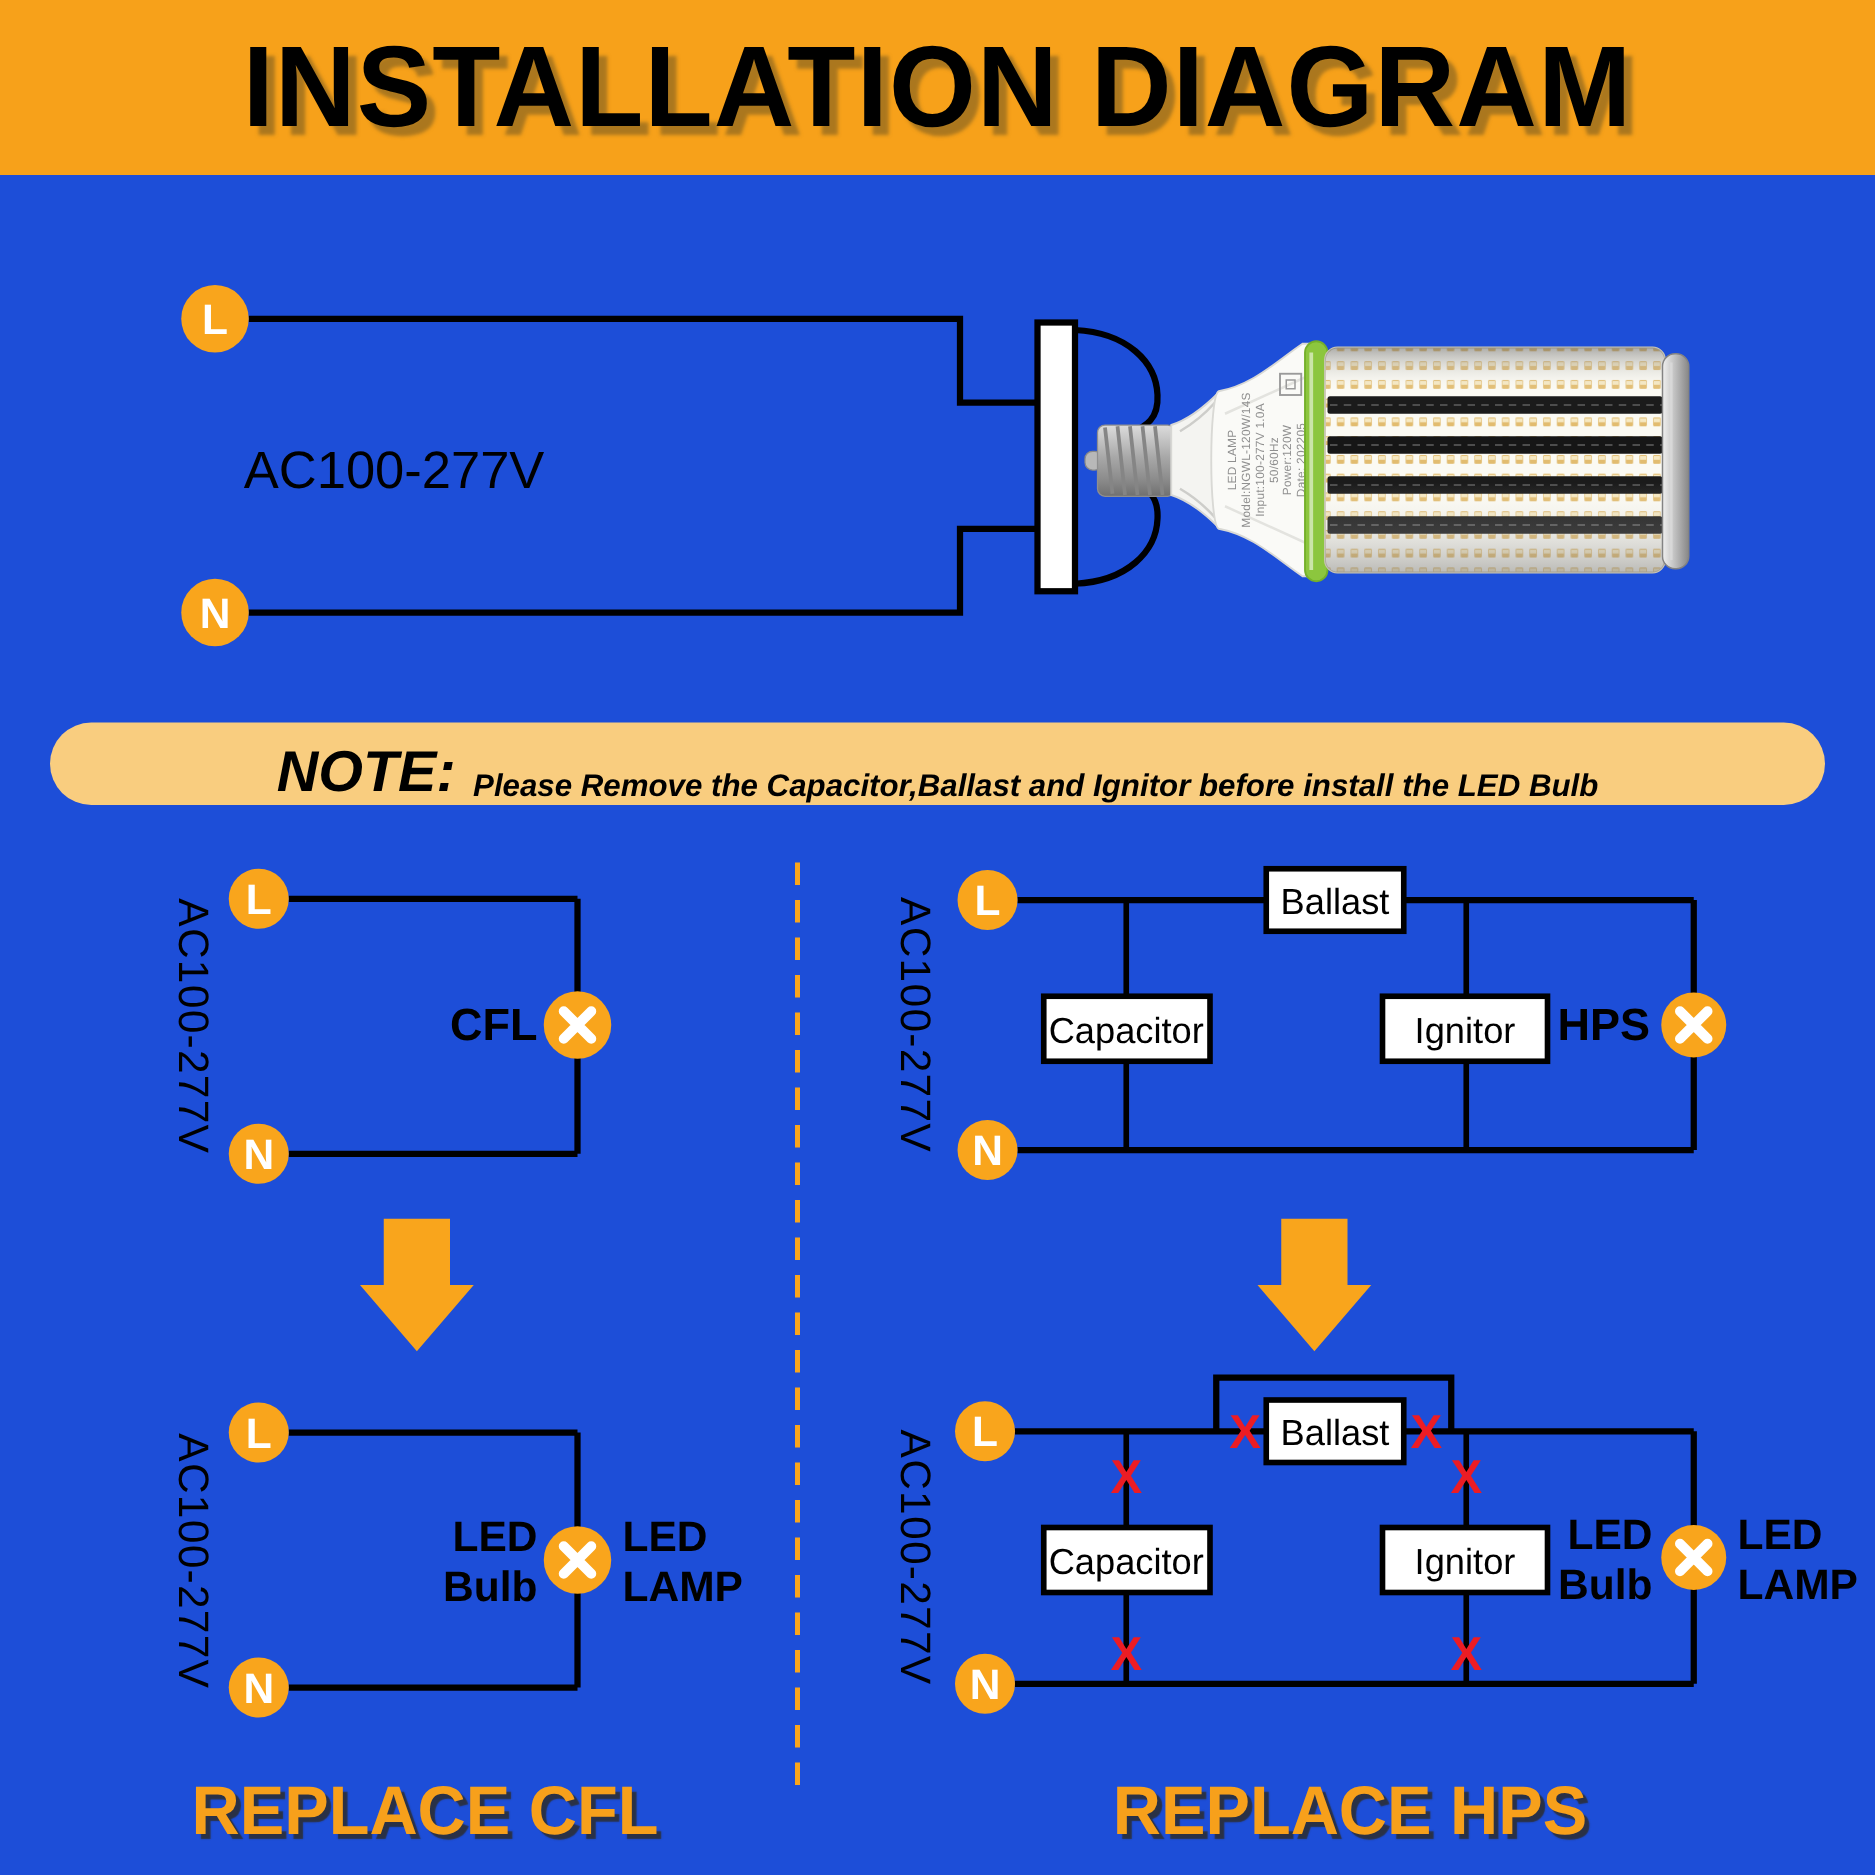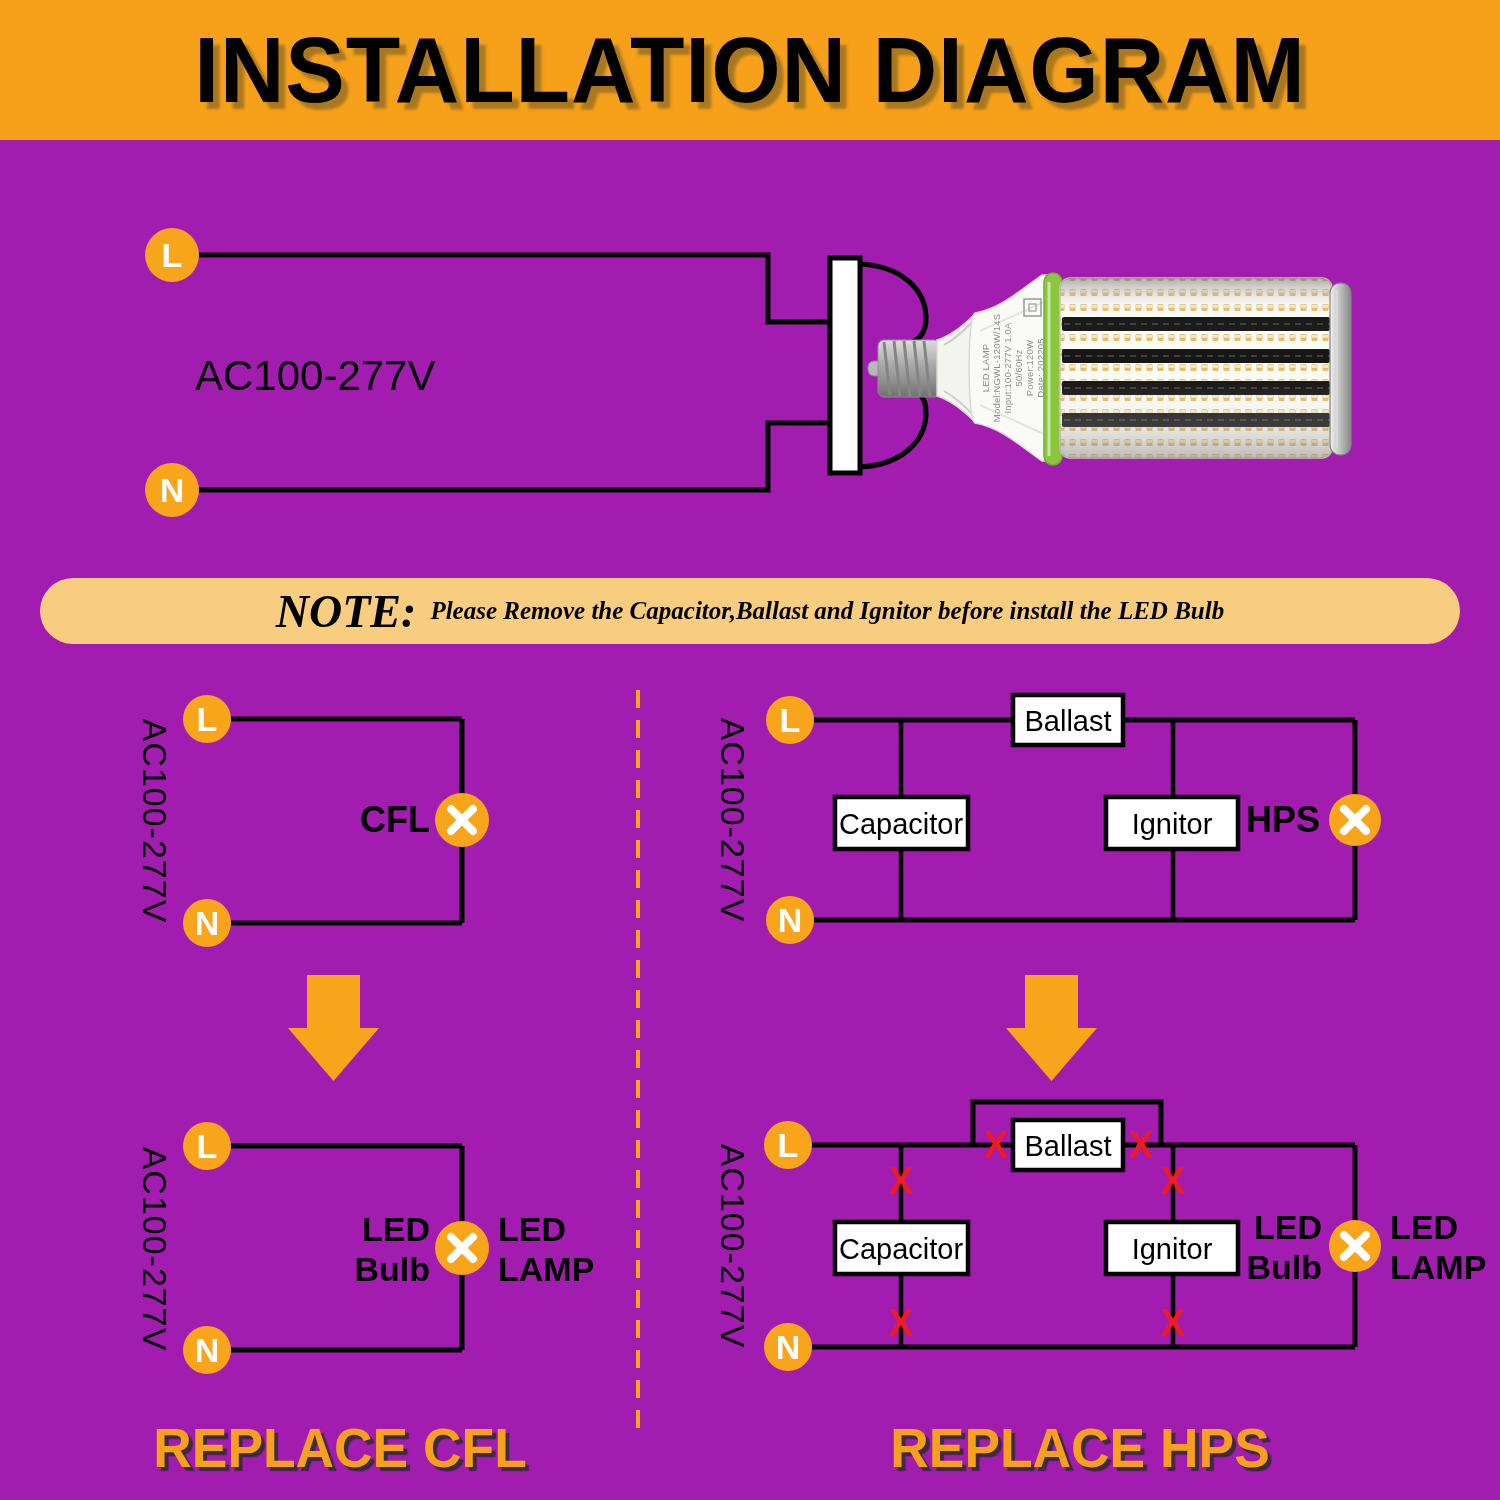--- a/index.html
+++ b/index.html
@@ -5,31 +5,31 @@
   :root{
     --header-bg:#F7A11A;
     --note-bg:#F9CD7F;
     --accent:#F9A51C;
     --red:#EC1C24;
     --green:#8CC63E;
     --wire:#000000;
     --caption:#F7A01B;
   }
   html,body{margin:0;padding:0;background:#fff;}
-  .canvas{position:relative;width:1500px;height:1500px;background:#a21caf;overflow:hidden;
+  .canvas{position:relative;width:1500px;height:1500px;background:#1d4ed8;overflow:hidden;
           font-family:"Liberation Sans",sans-serif;}
   
   .banner{position:absolute;left:0;top:0;width:1500px;height:140px;background:var(--header-bg);
           display:flex;align-items:center;justify-content:center;}
   .banner h1{margin:0;font-size:92px;font-weight:bold;color:#000;letter-spacing:1px;
              transform:scaleX(0.97);text-shadow:7px 7px 3px rgba(110,85,35,.55);white-space:nowrap;}
   
   .note{position:absolute;left:40px;top:578px;width:1420px;height:66px;border-radius:33px;
-        background:var(--note-bg);display:flex;align-items:center;justify-content:center;gap:14px;
-        white-space:nowrap;font-family:Liberation Serif, serif;}
+        background:var(--note-bg);display:flex;align-items:flex-end;justify-content:center;gap:14px;
+        white-space:nowrap;}
   .note .note-label{font-size:46px;font-weight:bold;font-style:italic;color:#000;}
   .note .note-text{font-size:25px;font-weight:bold;font-style:italic;color:#000;}
   
   .caption{position:absolute;top:1416px;font-size:55px;font-weight:bold;color:var(--caption);
            text-shadow:4px 4px 1px rgba(45,45,45,.85);white-space:nowrap;transform:scaleX(0.97);}
   .caption.cfl{left:120px;width:440px;text-align:center;}
   .caption.hps{left:860px;width:440px;text-align:center;}
   
   svg{position:absolute;left:0;display:block;}
   .wire{stroke:var(--wire);stroke-width:5;fill:none;}

